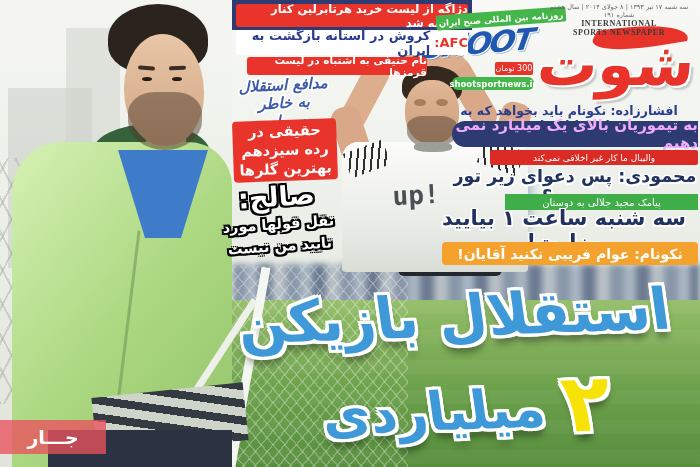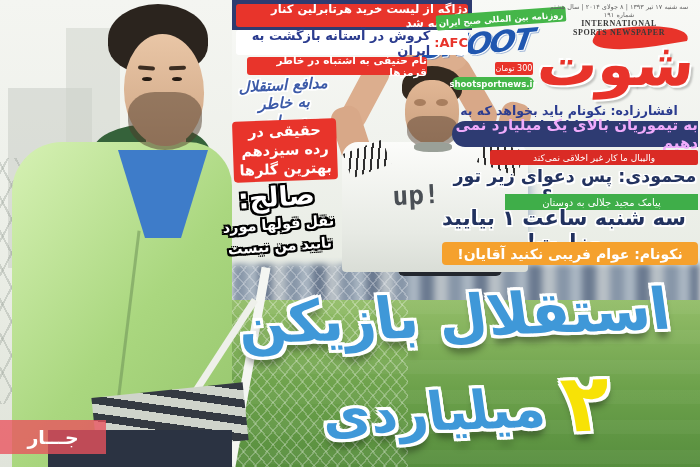--- a/index.html
+++ b/index.html
@@ -195,21 +195,21 @@
   <div class="abs p-stripes-r"></div>
   <div class="abs p-logo">up!</div>
   <div class="abs p-shorts"></div>
 
   <div class="abs navy-band"></div>
   <div class="abs ctr rtl redbar1">دژاگه از لیست خرید هرتابرلین کنار گذاشته شد</div>
   <div class="abs ctr rtl whitebar">
     <span class="afc">AFC:</span>
     <span>کروش در آستانه بازگشت به ایران</span>
   </div>
-  <div class="abs ctr rtl redbar2">نام حنیفی به اشتباه در خاطر قرمزها</div>
+  <div class="abs ctr rtl redbar2">نام حنیفی به اشتباه در لیست قرمزها</div>
 
   <div class="abs ctr rtl green-ribbon">روزنامه بین المللی صبح ایران</div>
   <div class="abs shoot-latin">SHOOT</div>
   <div class="abs swoosh1"></div>
   <div class="abs logo-fa">شوت</div>
   <div class="abs ctr rtl price-box">300 تومان</div>
   <div class="abs ctr site-box">shootsportnews.ir</div>
   <div class="abs date-block">
     <div class="date-fa rtl">سه شنبه ۱۷ تیر ۱۳۹۳ | ۸ جولای ۲۰۱۴ | سال هشتم شماره ۱۹۱</div>
     <div class="intl">INTERNATIONAL</div>

